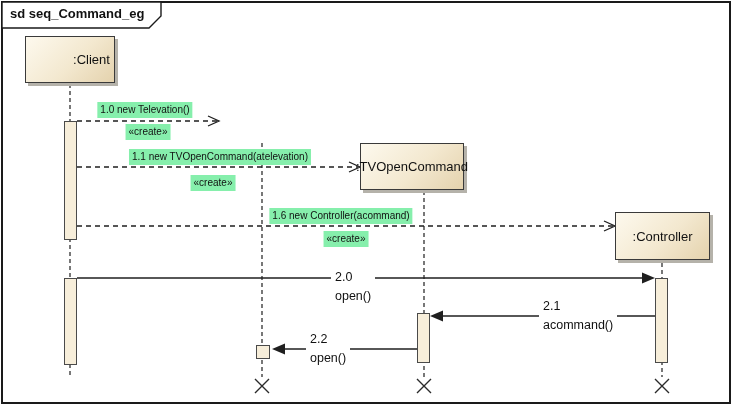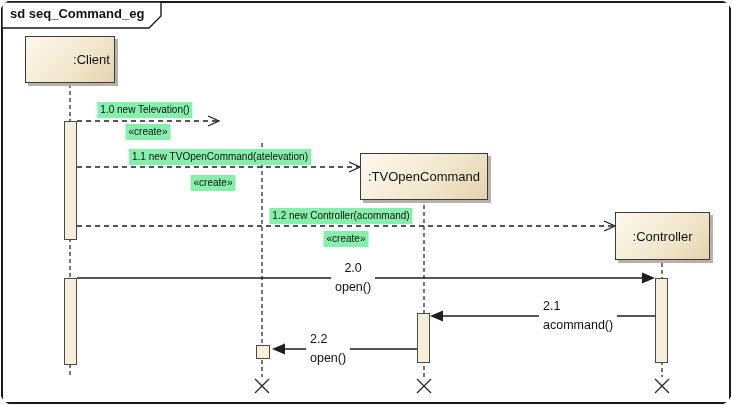--- a/index.html
+++ b/index.html
@@ -5,21 +5,21 @@
   :root{
     --line:#1f1f1f;
     --box-grad-top:#fdf9ee;
     --box-grad-bottom:#e4d2ad;
     --activation:#f7eeda;
     --shadow:#b5b2aa;
   }
   html,body{margin:0;padding:0;background:#fff;}
   #stage{
     position:relative;width:732px;height:405px;background:#fff;overflow:hidden;
-    font-family:"Liberation Sans",sans-serif;color:#111;border-radius:14px;
+    font-family:"Liberation Sans",sans-serif;color:#111;
   }
   svg{position:absolute;left:0;top:0;z-index:1;}
   .lifeline{stroke:var(--line);stroke-width:1.2;stroke-dasharray:4 3;fill:none;}
   .msgline{stroke:var(--line);stroke-width:1.3;fill:none;}
   .msgline.dashed{stroke-dasharray:5 4;}
   .arrow-open{stroke:var(--line);stroke-width:1.3;fill:none;}
   .arrow-filled{fill:var(--line);stroke:none;}
   .xmark{stroke:#2a2a2a;stroke-width:1.4;fill:none;}
   .frame{stroke:#1a1a1a;stroke-width:2;fill:none;}
   .tab{stroke:#1a1a1a;stroke-width:1.4;fill:#ffffff;}
@@ -95,43 +95,43 @@
     <g>
       <path class="xmark" d="M655,379 L669,393 M669,379 L655,393"></path>
     </g>
   </svg>
 
   <div class="frame-title">sd seq_Command_eg</div>
 
   <div class="box" style="left:25px;top:36px;width:90px;height:47px;padding-left:43px;">
     <span>:Client</span>
   </div>
-  <div class="box" style="left:360px;top:153px;width:128px;height:47px;">
+  <div class="box" style="left:360px;top:143px;width:104px;height:47px;">
     <span>:TVOpenCommand</span>
   </div>
   <div class="box" style="left:615px;top:212px;width:95px;height:48px;">
     <span>:Controller</span>
   </div>
 
   <div class="bar" style="left:64px;top:121px;height:119px;"></div>
   <div class="bar" style="left:64px;top:278px;height:87px;"></div>
   <div class="bar" style="left:417px;top:313px;height:50px;"></div>
   <div class="bar" style="left:655px;top:278px;height:85px;"></div>
   <div class="sq" style="left:256px;top:345px;"></div>
 
   <div class="msg-label" style="left:145px;top:102px;">1.0 new Televation()</div>
   <div class="msg-stereo" style="left:148px;top:124px;">«create»</div>
 
   <div class="msg-label" style="left:220px;top:149px;">1.1 new TVOpenCommand(atelevation)</div>
   <div class="msg-stereo" style="left:213px;top:175px;">«create»</div>
 
-  <div class="msg-label" style="left:341px;top:208px;">1.2 new Controller(acommand)</div>
+  <div class="msg-label" style="left:341px;top:208px;">1.6 new Controller(acommand)</div>
   <div class="msg-stereo" style="left:346px;top:231px;">«create»</div>
 
-  <div class="msg-call" style="left:331px;top:259px;text-align:center;">
+  <div class="msg-call" style="left:331px;top:268px;">
     <div>2.0</div>
     <div>open()</div>
   </div>
   <div class="msg-call" style="left:498px;top:297px;margin-left:41px;">
     <div>2.1</div>
     <div>acommand()</div>
   </div>
   <div class="msg-call" style="left:306px;top:330px;">
     <div>2.2</div>
     <div>open()</div>

